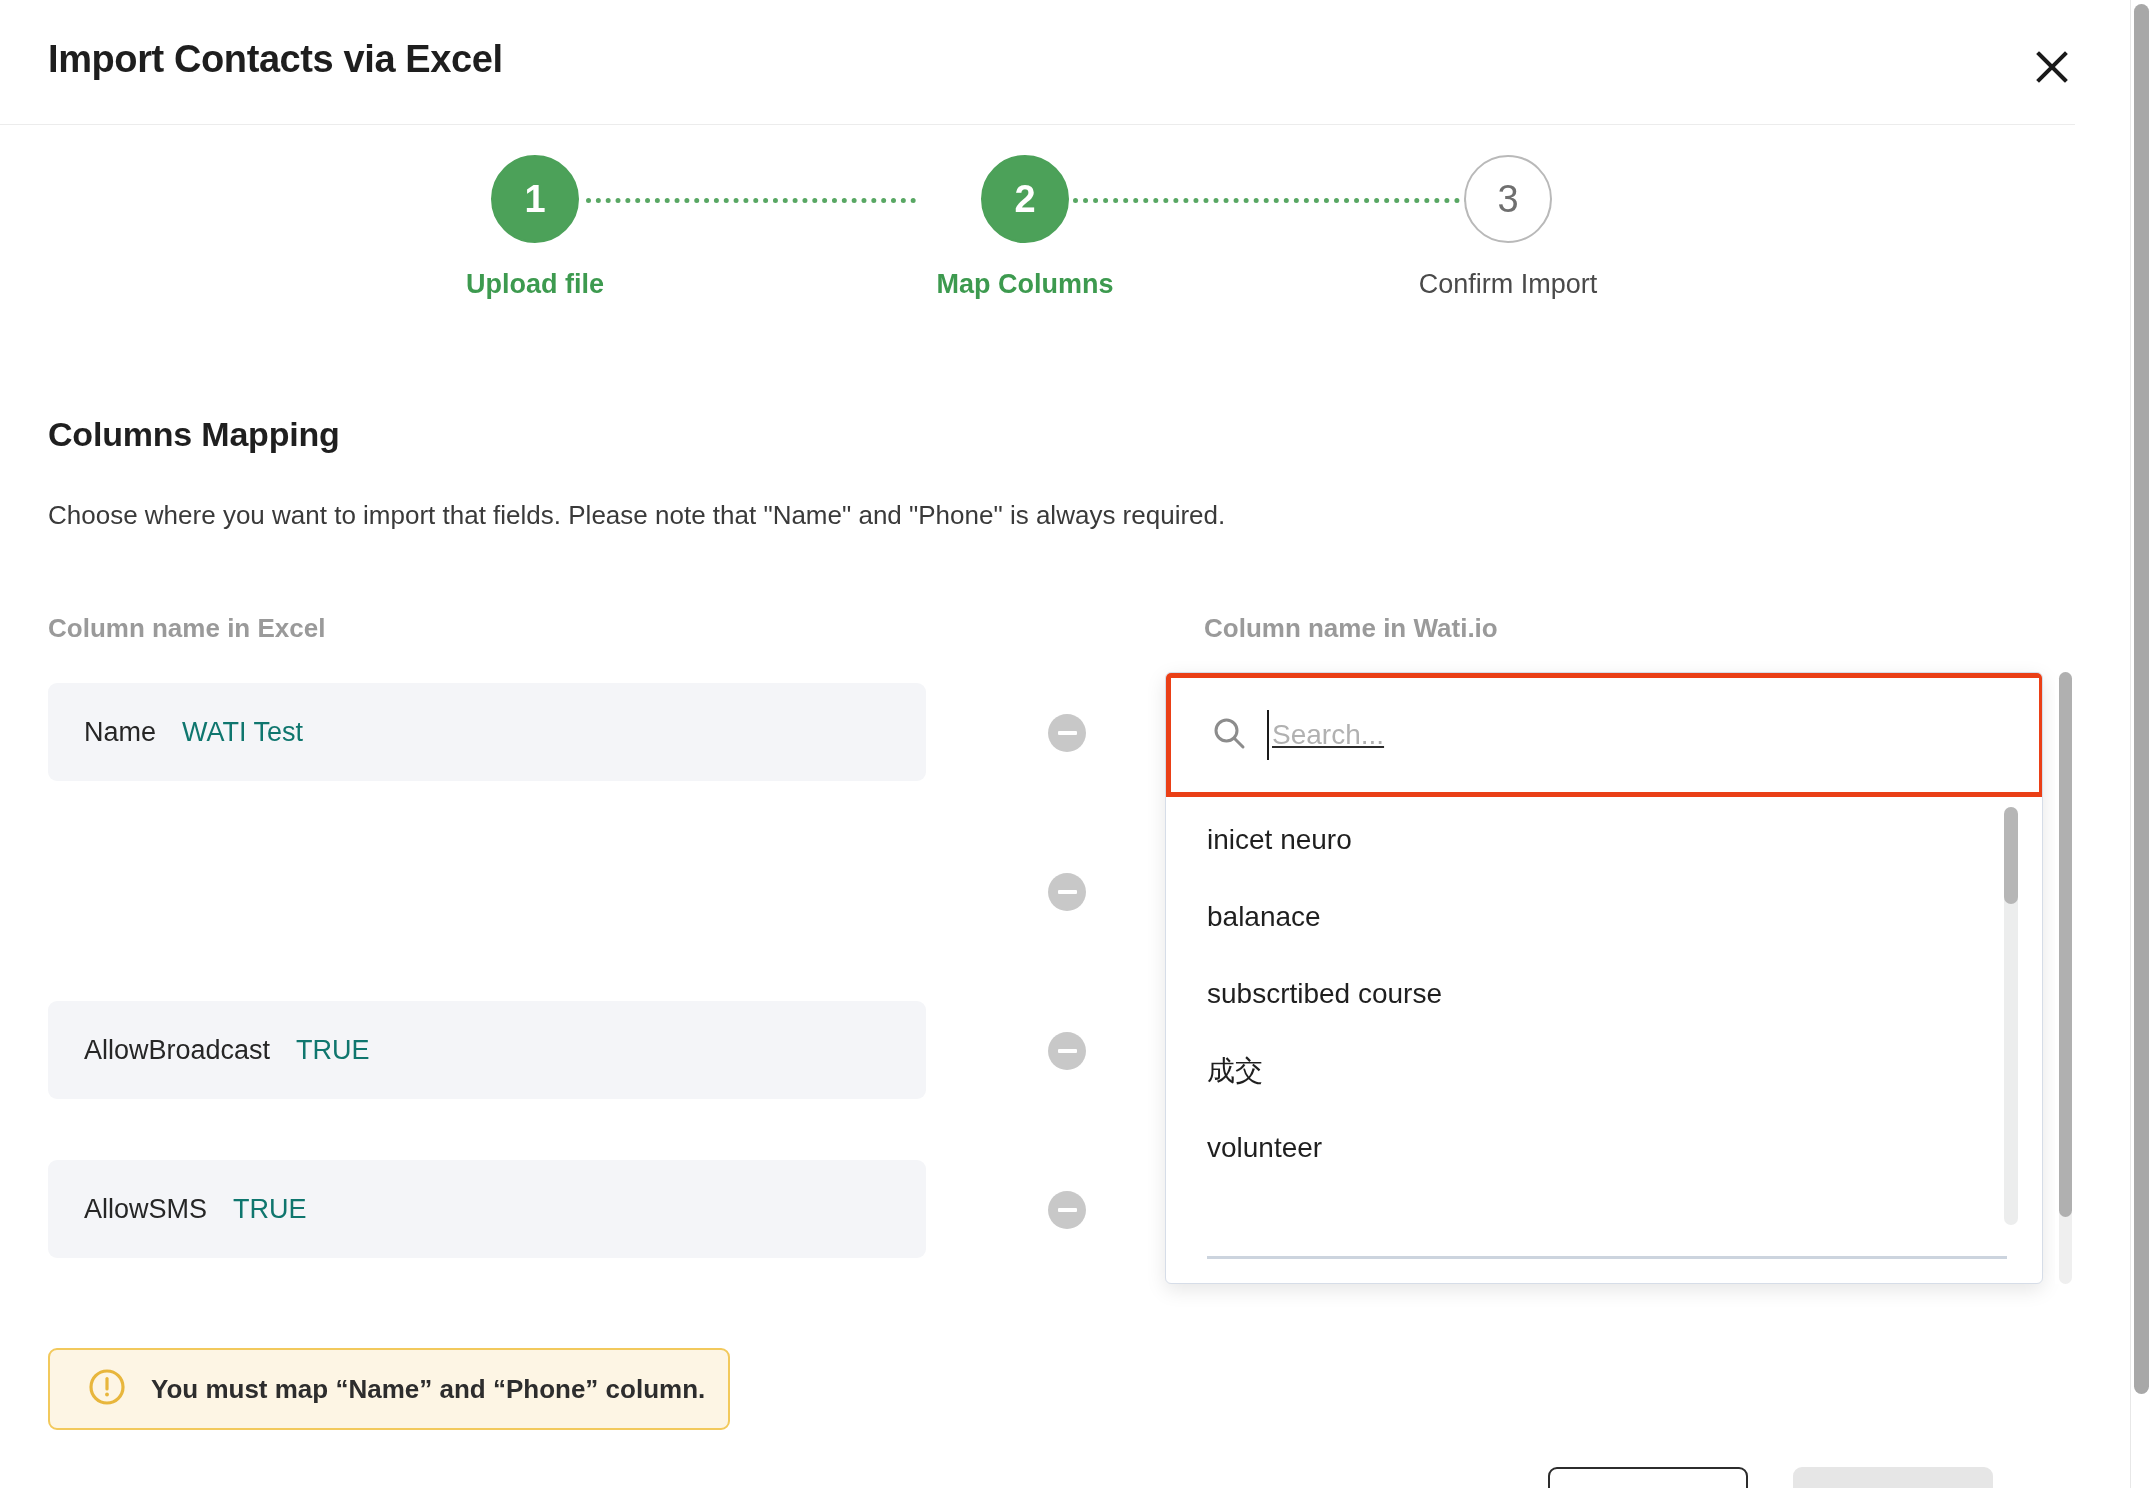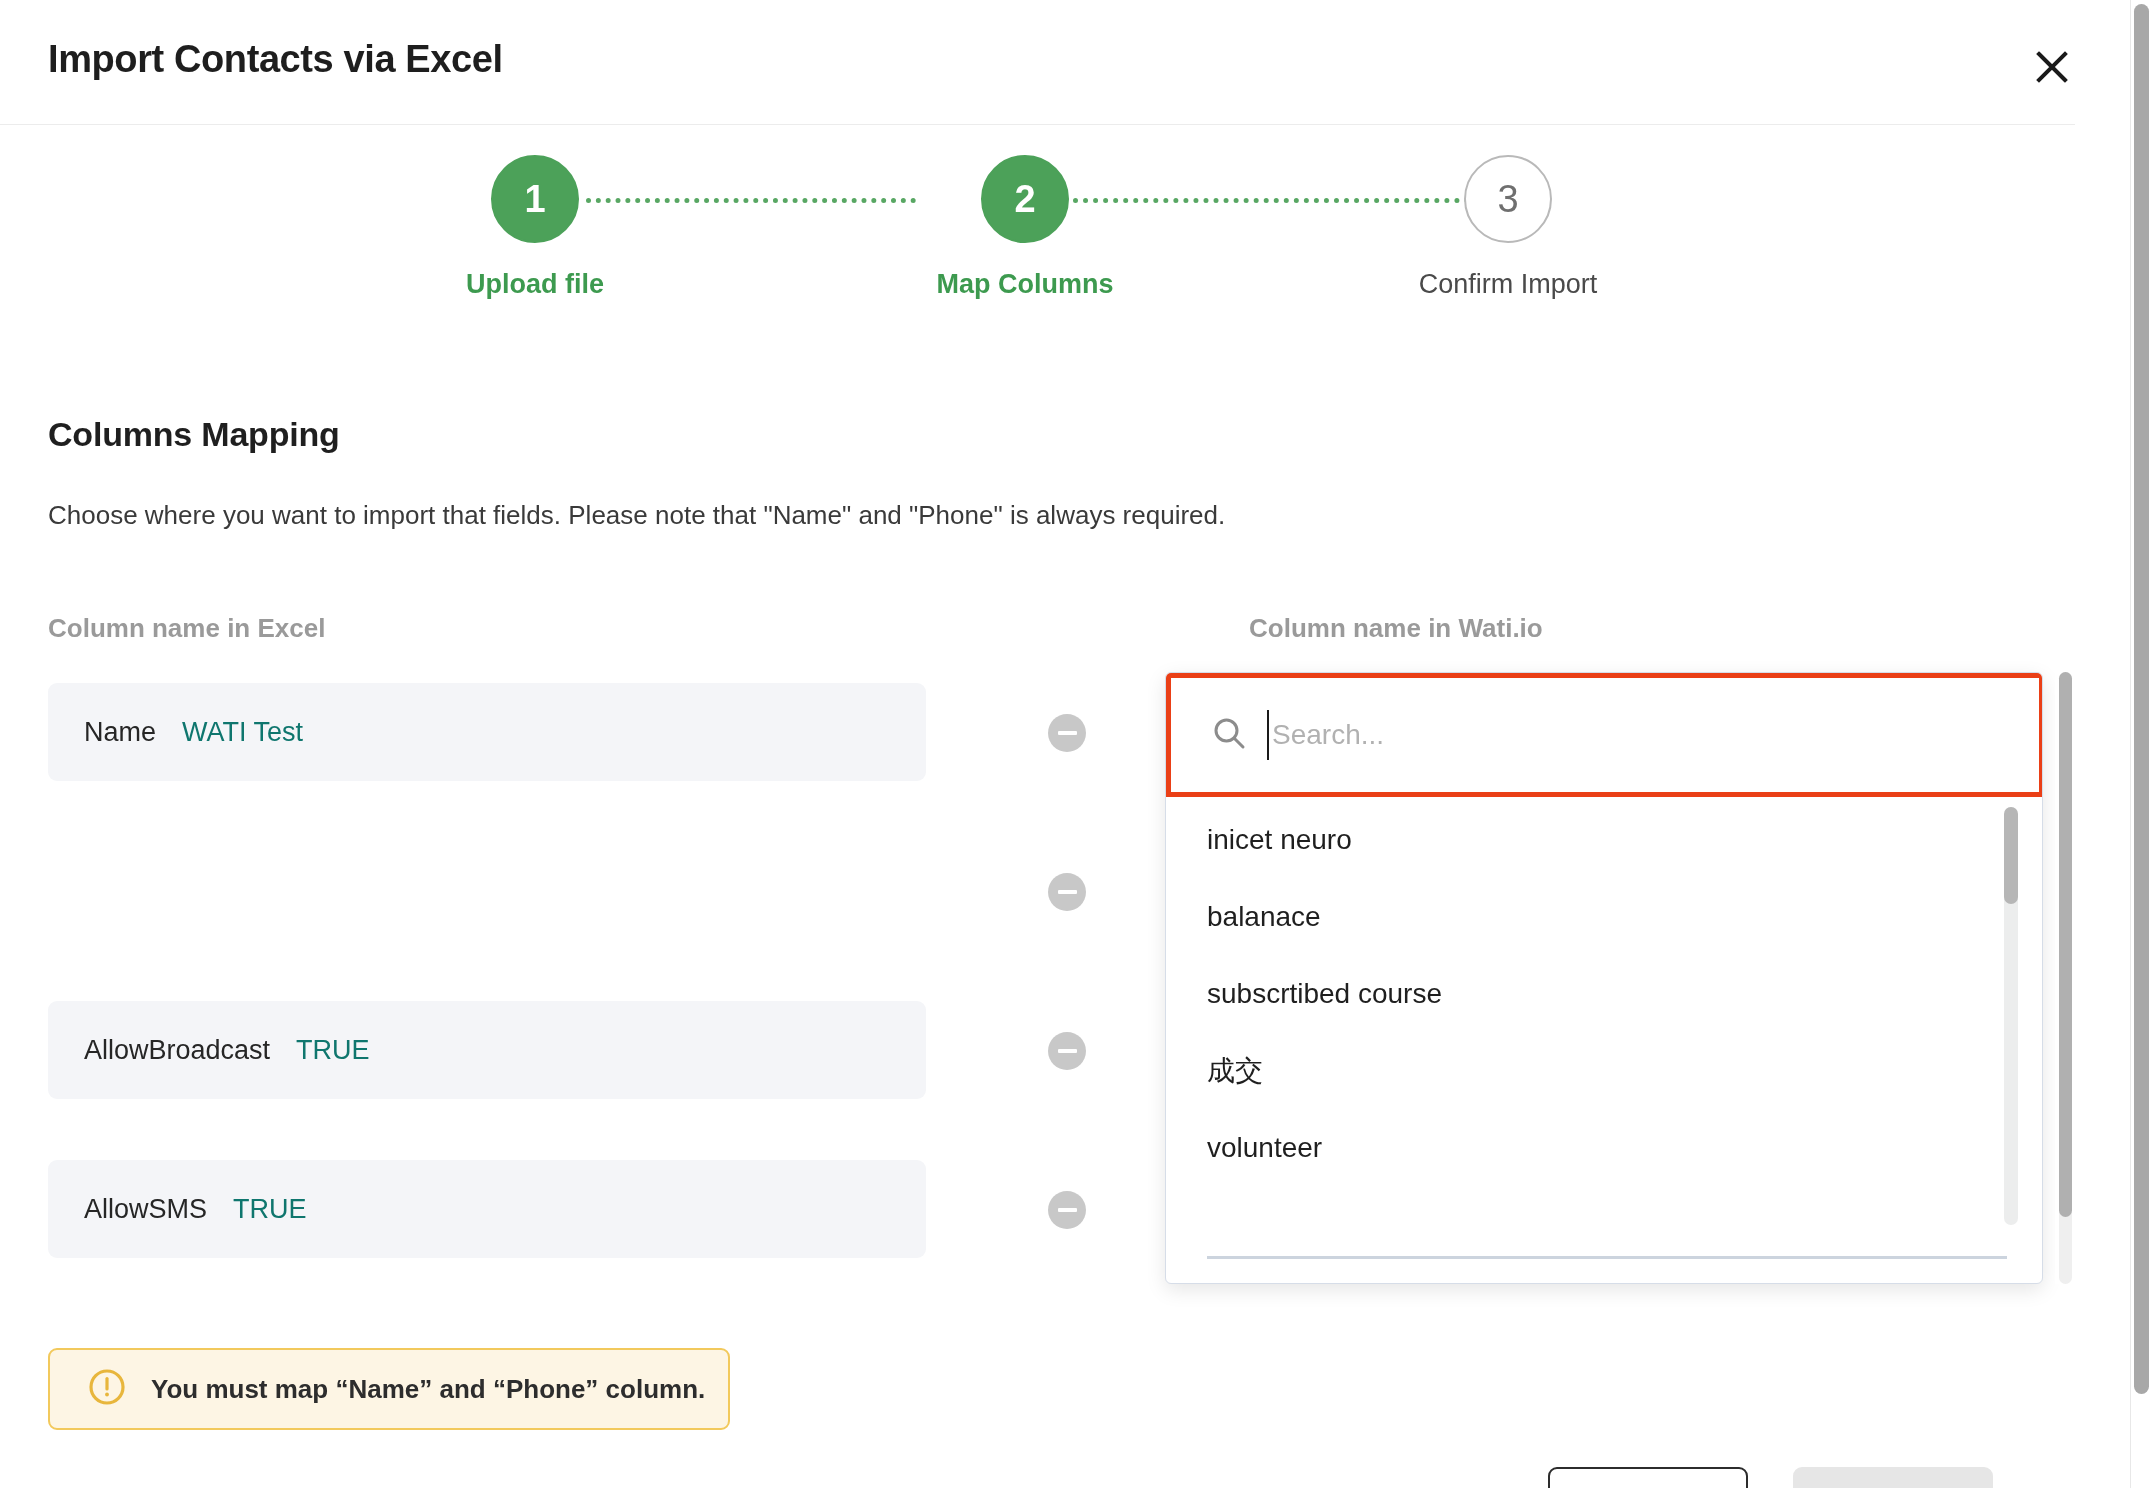--- a/index.html
+++ b/index.html
@@ -184,21 +184,21 @@
   }
 
   .col-head {
     position: absolute;
     top: 613px;
     font-size: 26px;
     font-weight: bold;
     color: #9a9a9a;
   }
   .col-head-excel { left: 48px; }
-  .col-head-wati { left: 1249px; }
+  .col-head-wati { left: 1204px; }
 
   
   .map-rows {
     position: absolute;
     top: 683px;
     left: 48px;
     width: 1010px;
   }
   .map-row {
     position: relative;
@@ -277,20 +277,21 @@
     border: none;
     outline: none;
     font-family: "Liberation Sans", sans-serif;
     font-size: 28px;
     color: #2b2b2b;
     background: transparent;
     padding: 0;
     height: 50px;
     border-left: 2px solid #1a1a1a;
     padding-left: 3px;
+    text-decoration: underline;
   }
   .search-input::placeholder { color: #b1b1b1; }
 
   .dropdown-list {
     position: absolute;
     top: 128px;
     left: 0;
     width: 878px;
     height: 430px;
     overflow: hidden;

